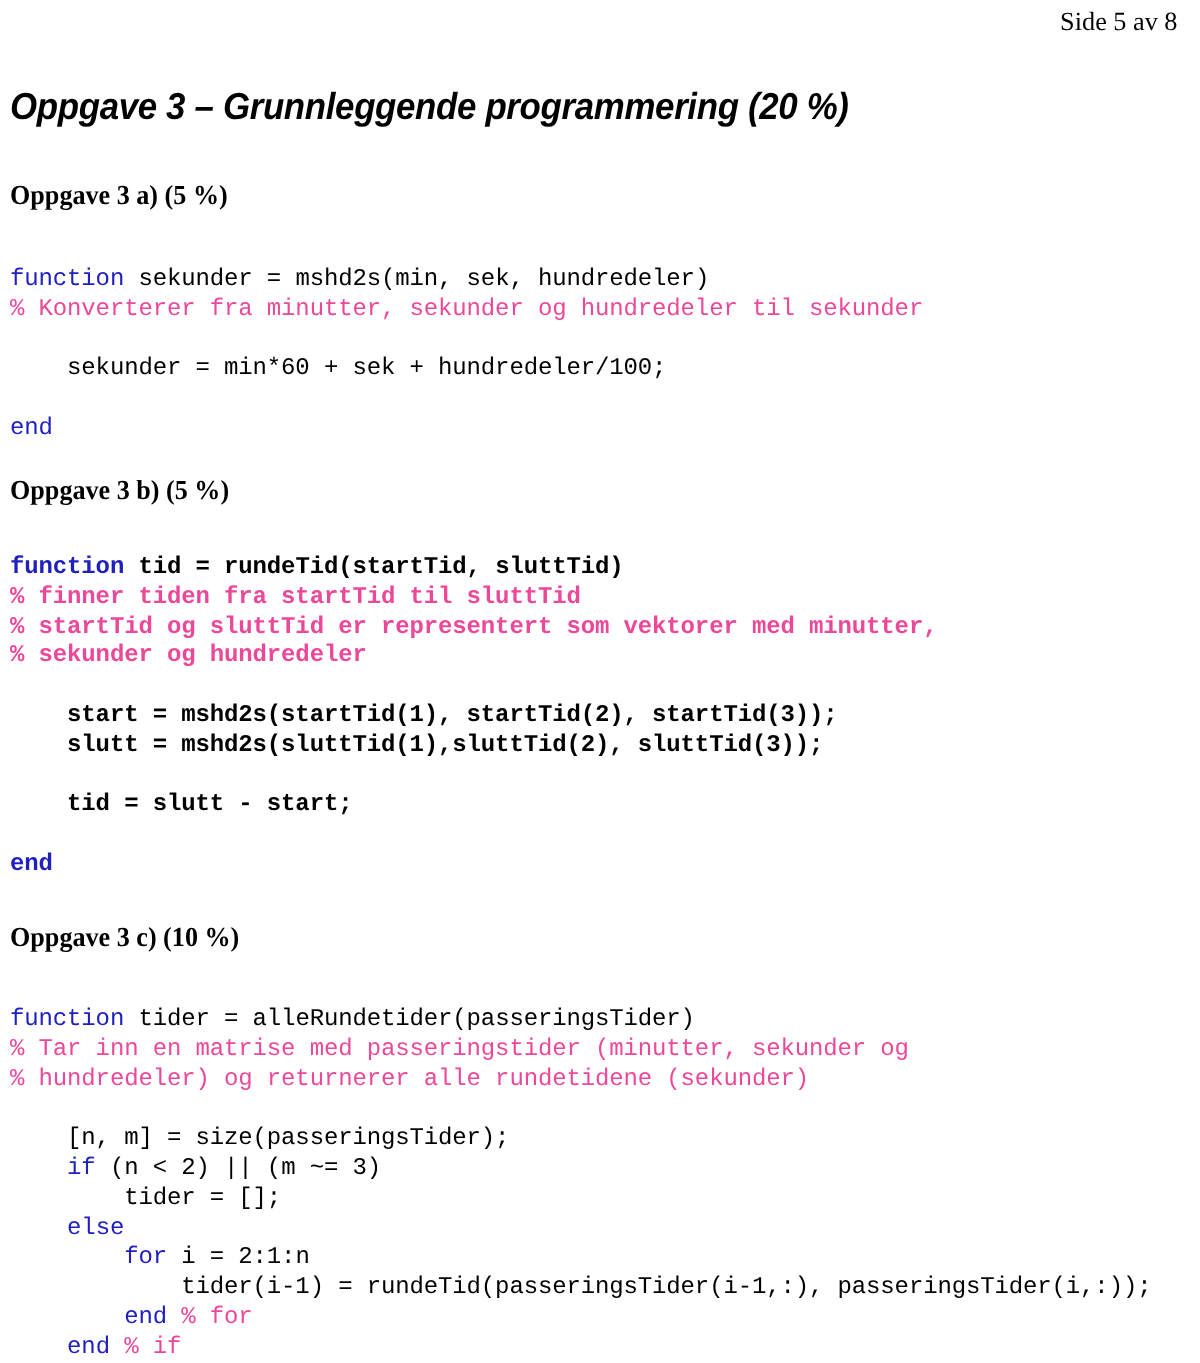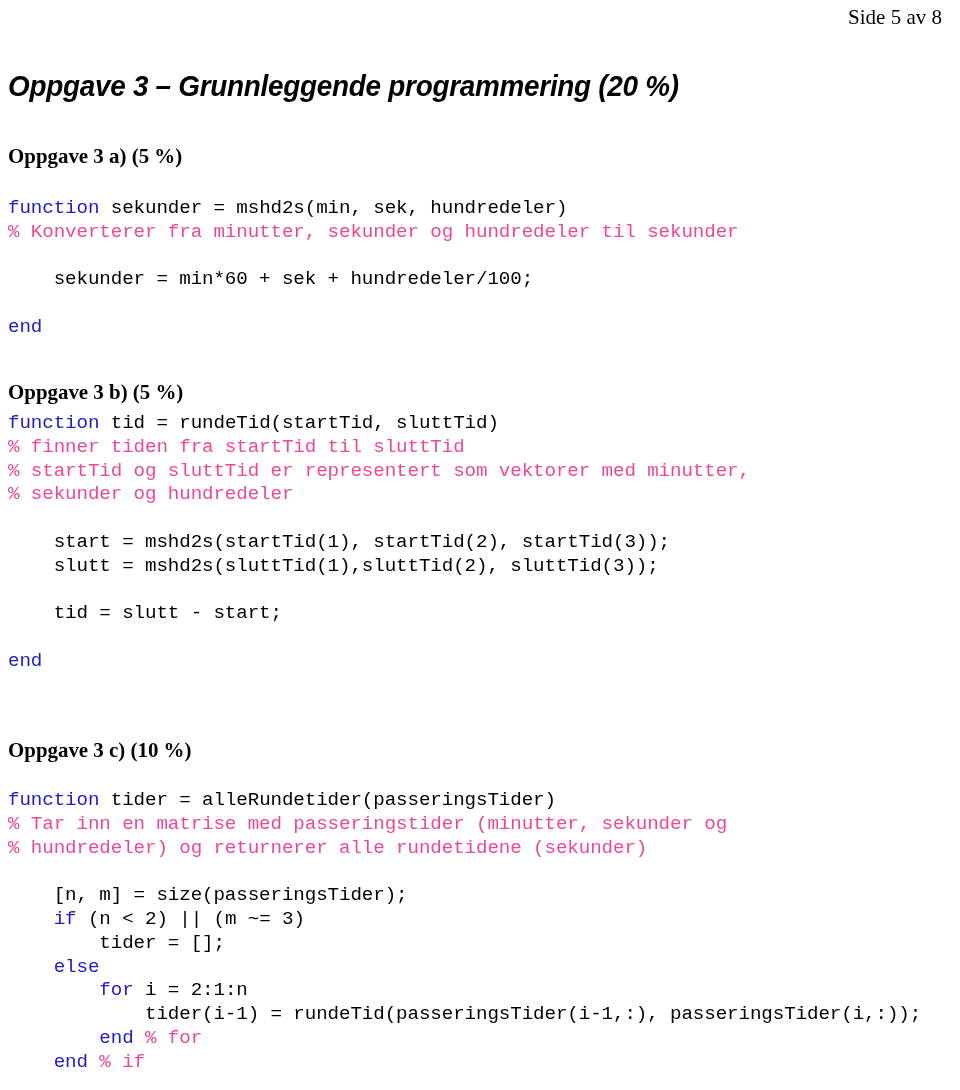--- a/index.html
+++ b/index.html
@@ -66,23 +66,24 @@
   
   .code {
     position: absolute;
     left: 8px;
     font-family: "Liberation Mono", "DejaVu Sans Mono", monospace;
     font-size: 19.2px;
     line-height: 23.8px;
     white-space: pre;
     color: #000000;
     letter-spacing: -0.1px;
+    margin-top: 15px;
   }
   #code-a { top: 197px; }
-  #code-b { top: 412px; }
+  #code-b { top: 427px; font-weight: bold; }
   #code-c { top: 789px; }
 
   .code .line { white-space: pre; min-height: 23.8px; }
   .kw  { color: #2020c0; }
   .cm  { color: #ec4899; }
   .pl  { color: #000000; }
 </style>
 </head>
 <body>
 

